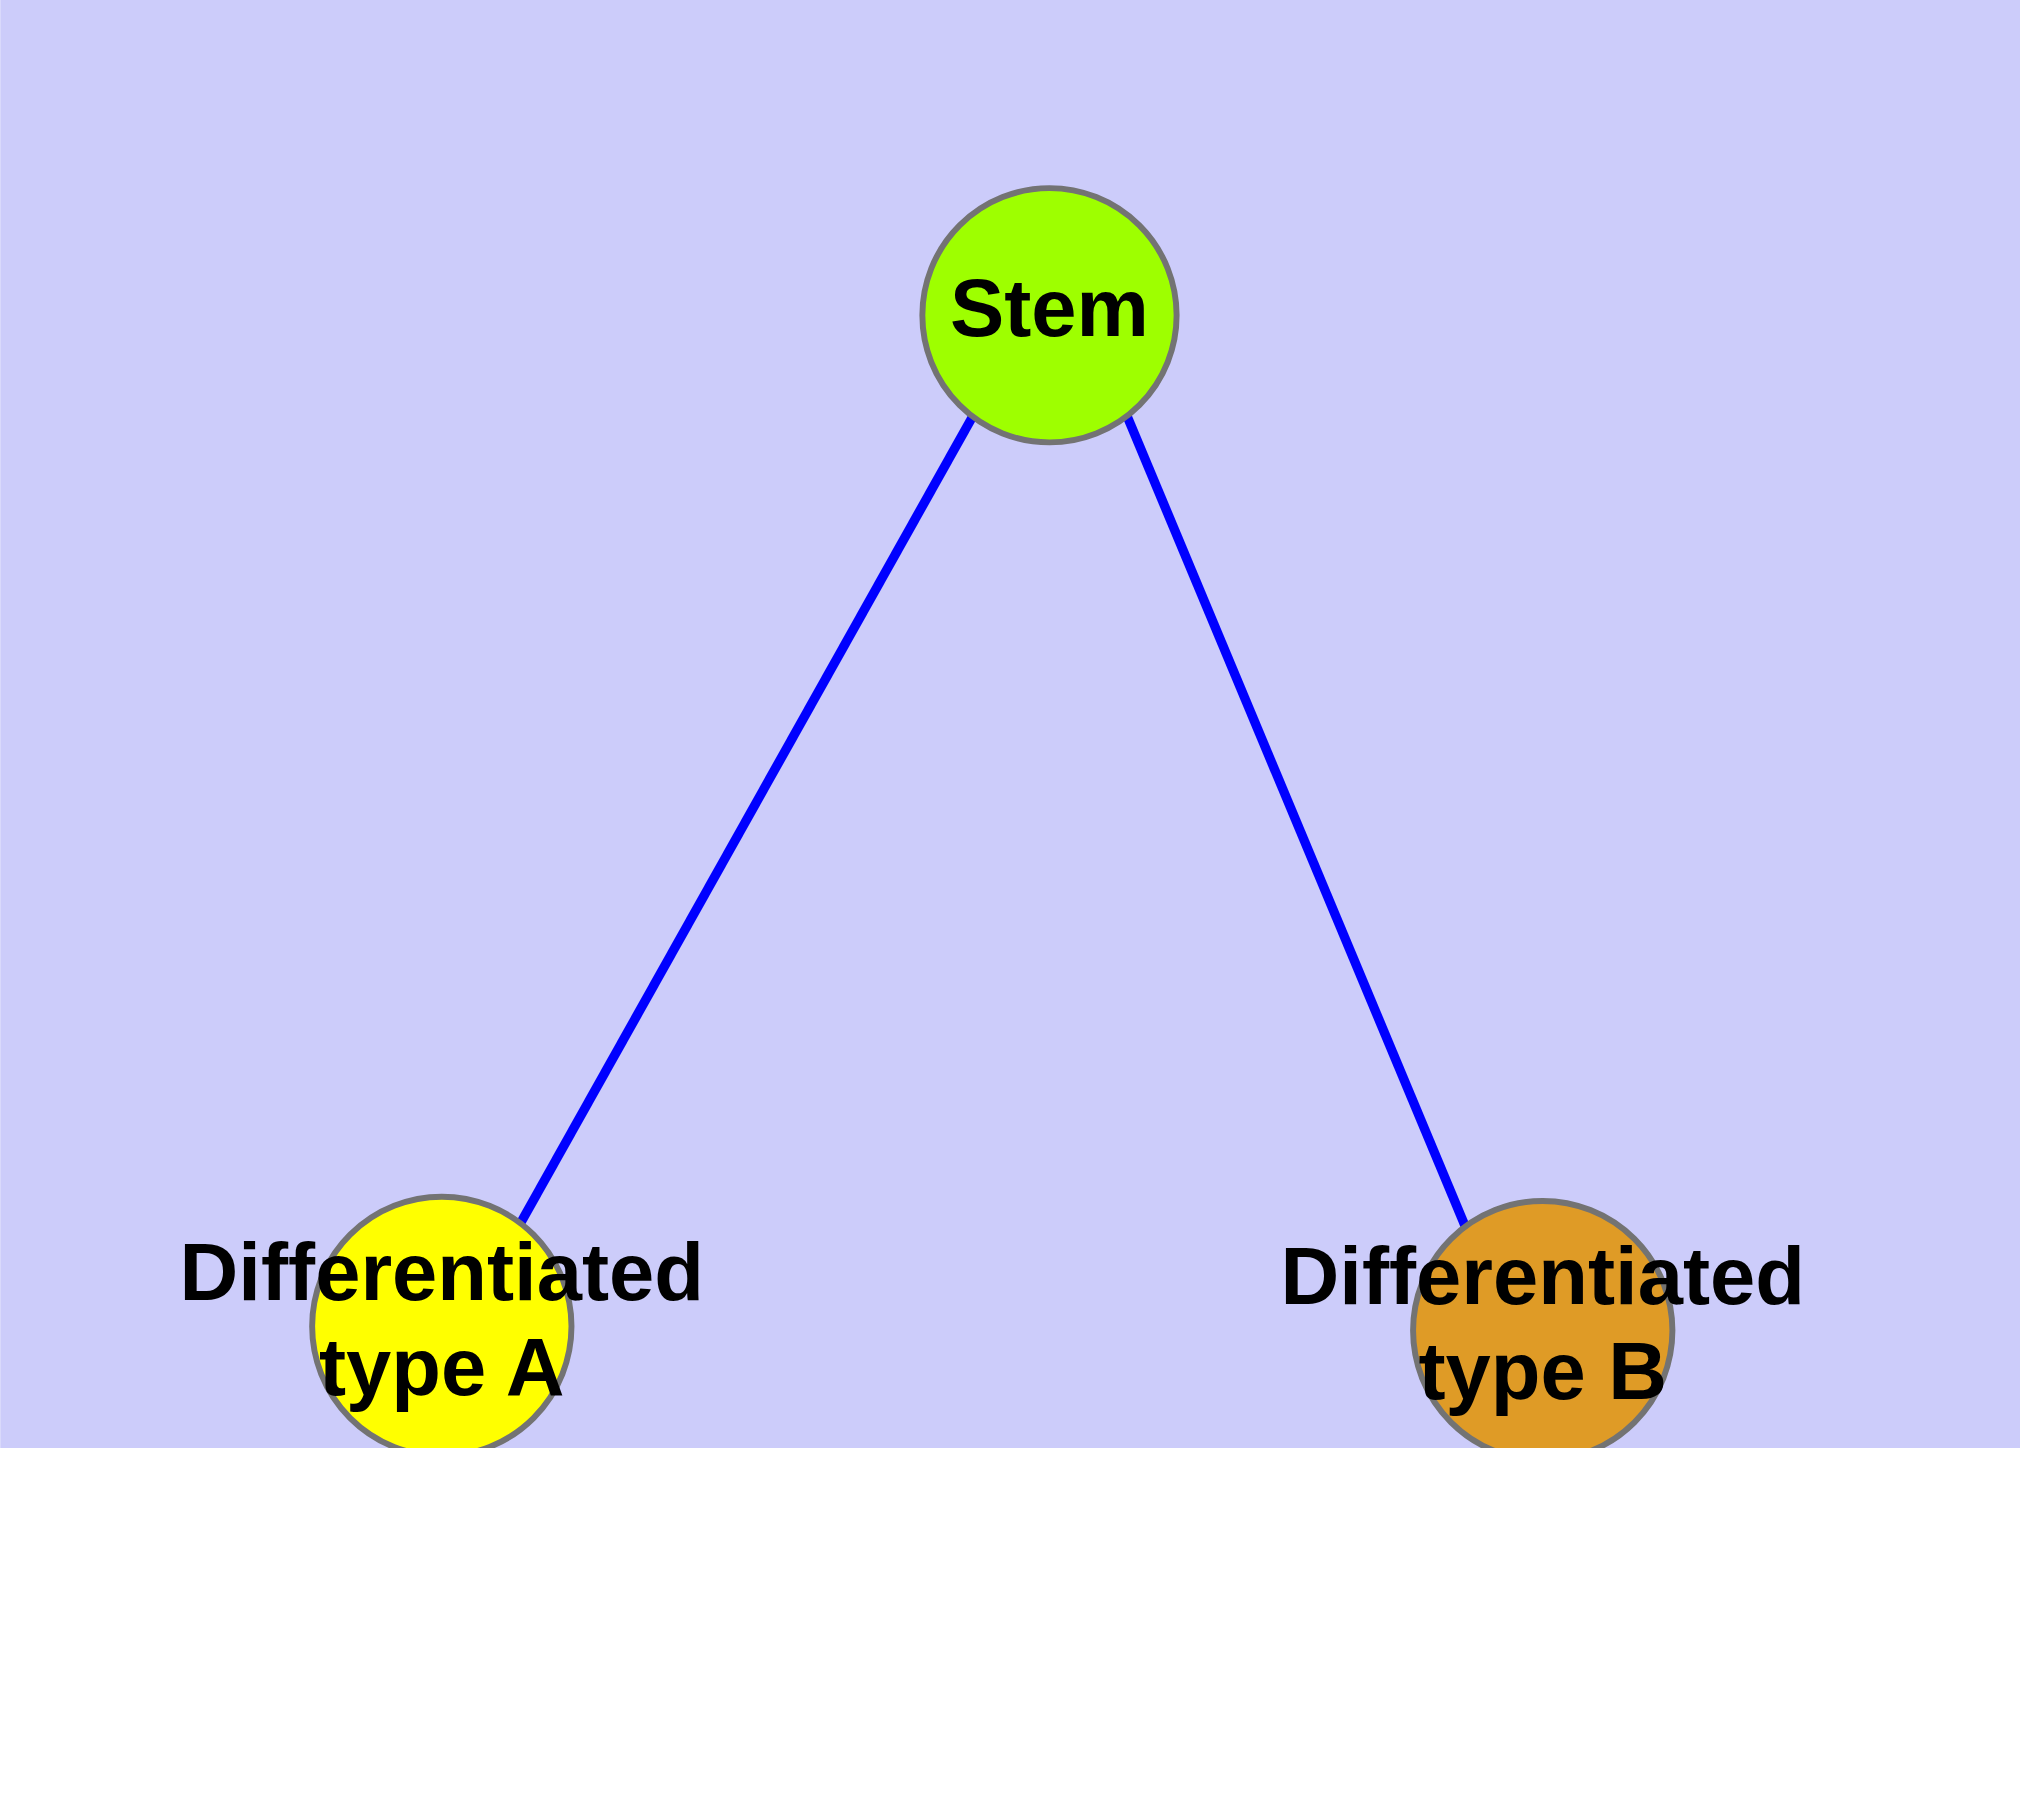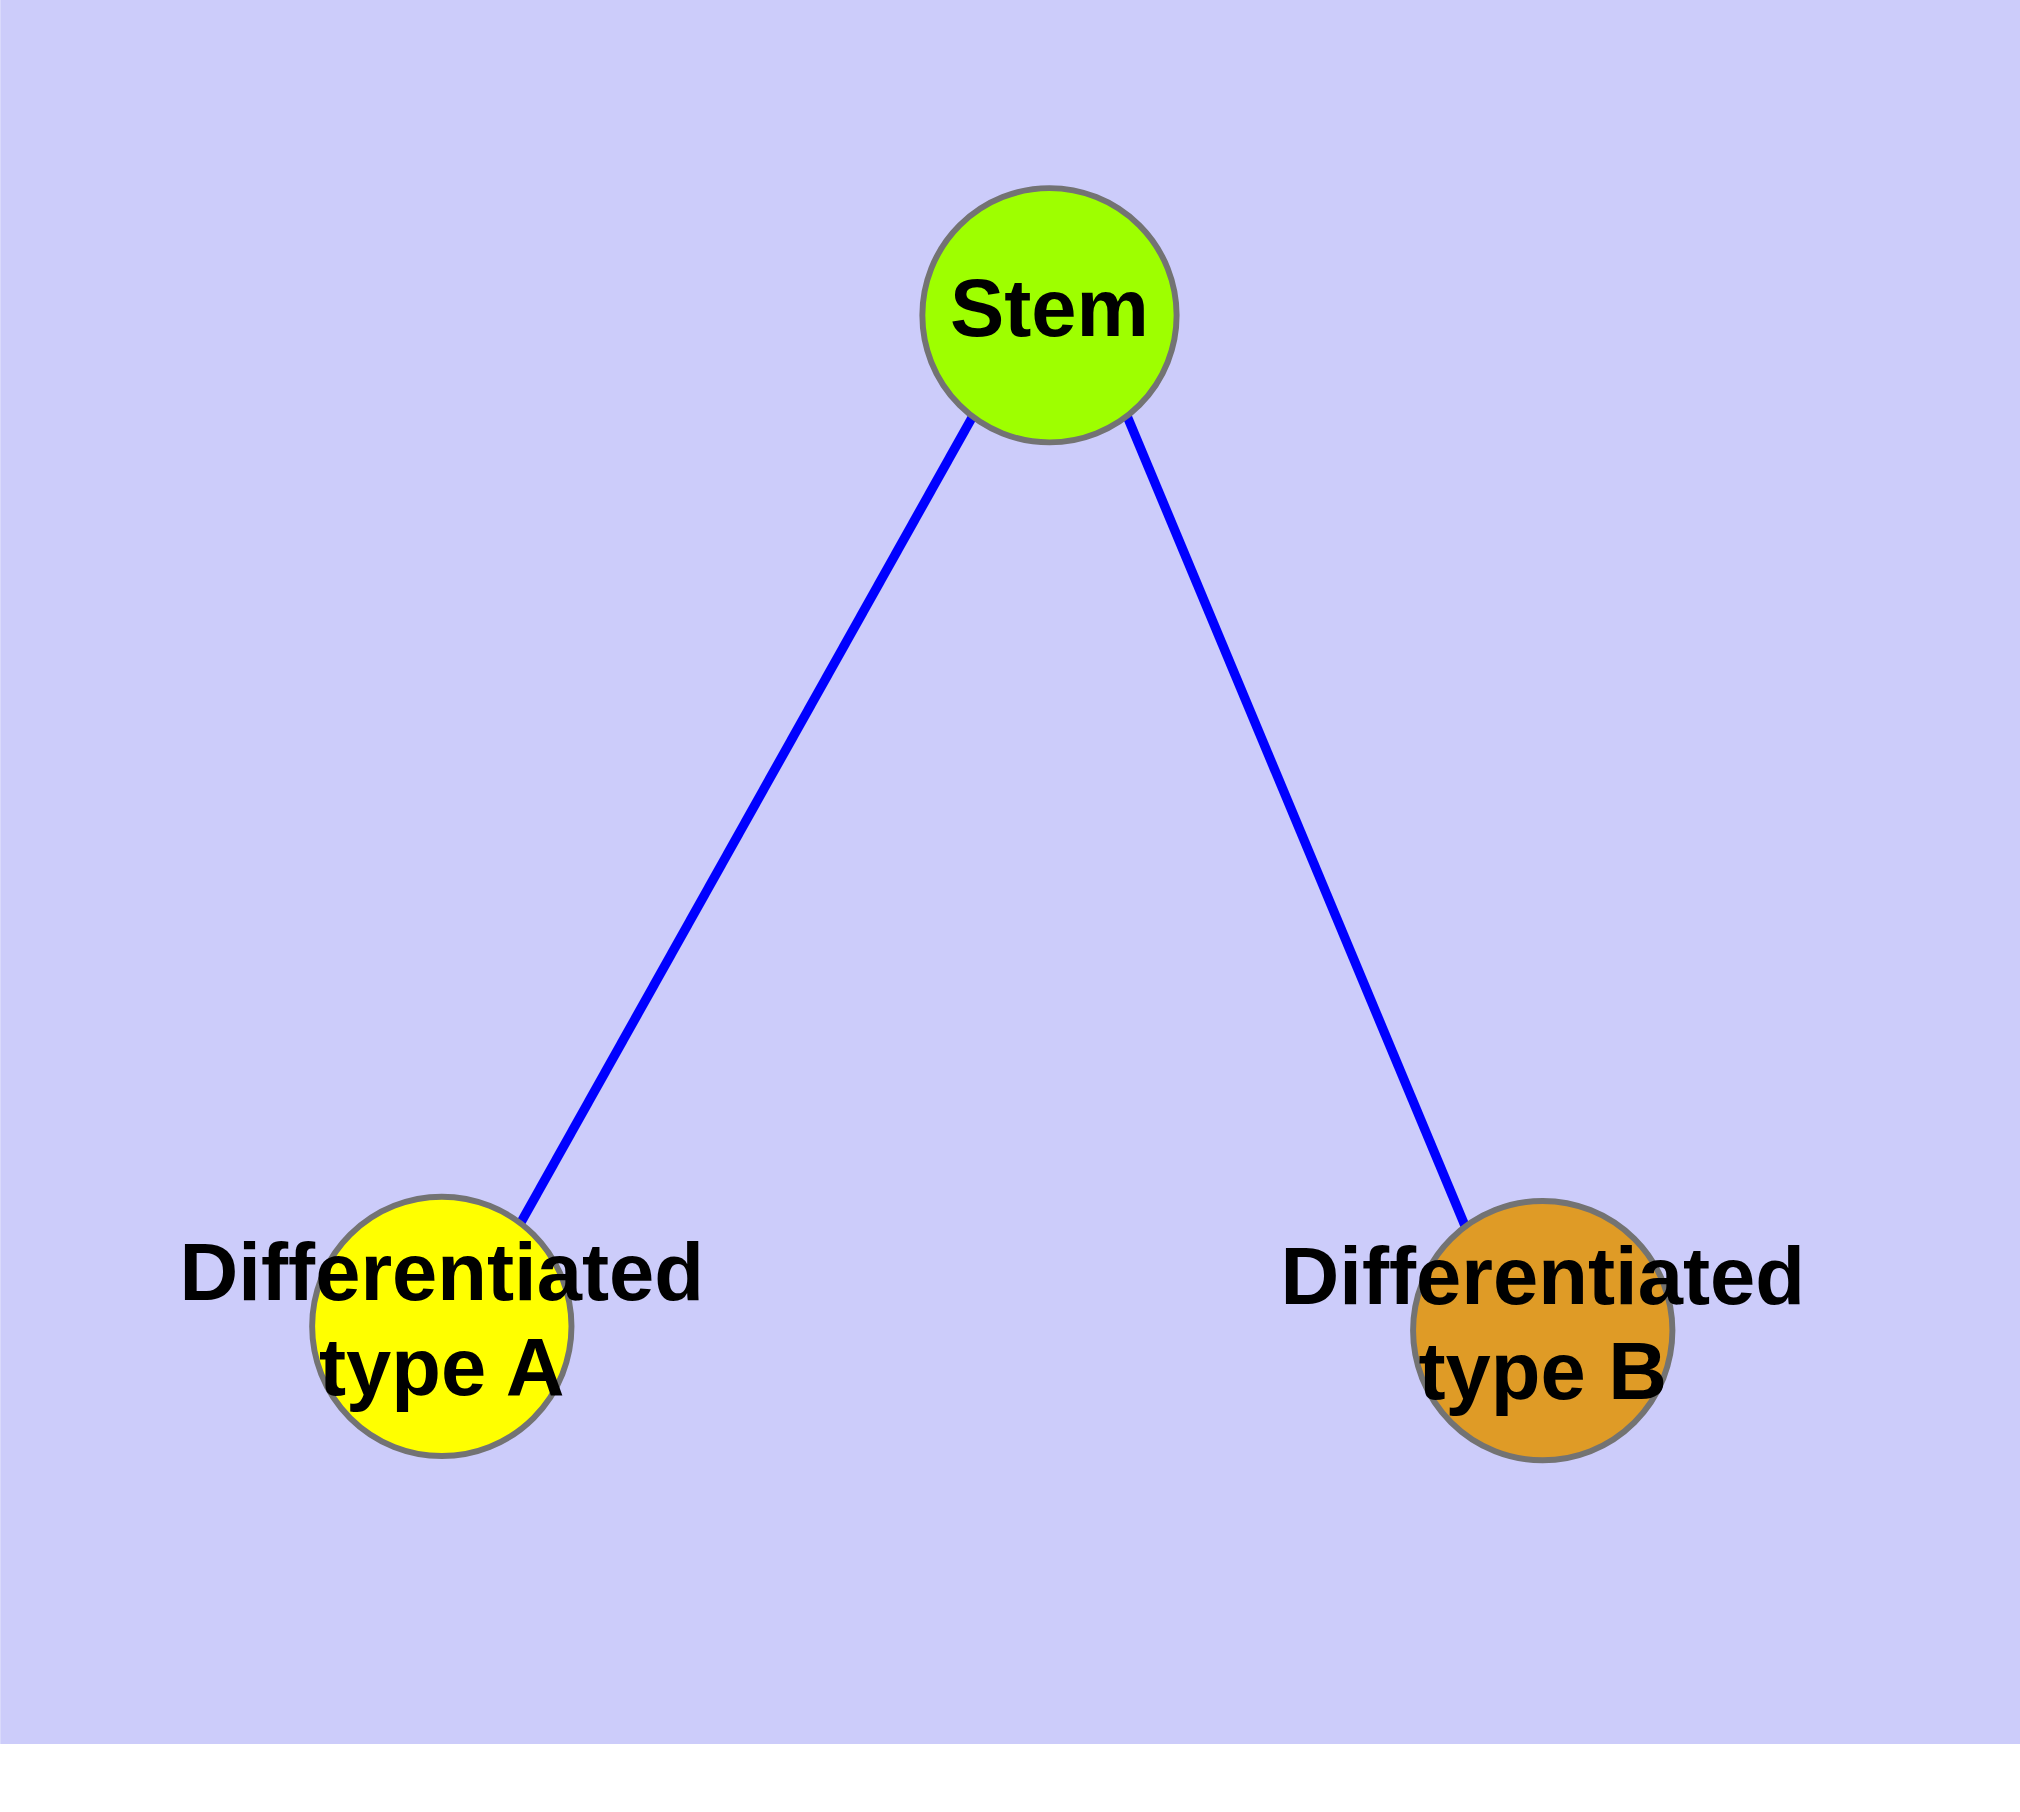--- a/index.html
+++ b/index.html
@@ -30,21 +30,21 @@
     fill: #000000;
     text-anchor: middle;
     dominant-baseline: middle;
     paint-order: normal;
     white-space: pre;
   }
 </style>
 </head>
 <body>
 
-<div id="canvas" style="width: 2021px; height: 1744px;">
+<div id="canvas" style="width: 2021px; height: 1448px;">
   <svg id="graph-svg" viewBox="0 0 2384 2138" xmlns="http://www.w3.org/2000/svg" style="width: 2021px; height: 1812px;">
 
     <rect id="bg-rect" x="0" y="0" width="2384" height="2138" fill="#ccccfa"></rect>
 
     <g id="edges-layer">
       <line id="edge-stem-to-diff-a" x1="1147" y1="492" x2="614" y2="1443" stroke="#0000ff" stroke-width="11" stroke-linecap="butt"></line>
       <line id="edge-stem-to-diff-b" x1="1330" y1="492" x2="1729" y2="1448" stroke="#0000ff" stroke-width="11" stroke-linecap="butt"></line>
     </g>
 
     <g id="nodes-layer">

